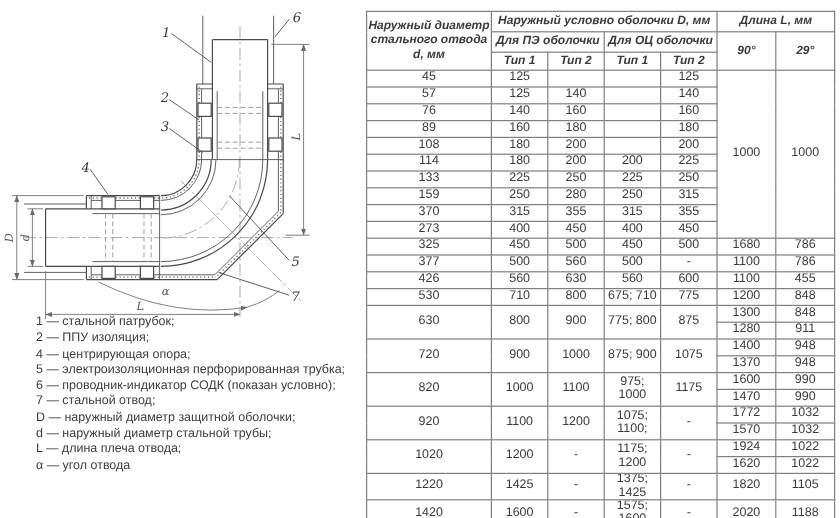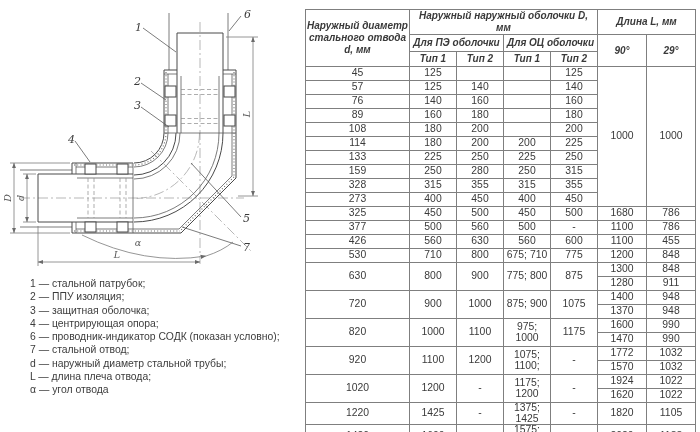--- a/index.html
+++ b/index.html
@@ -15,21 +15,21 @@
   .ln2  { stroke:#5a5a5a; stroke-width:.8; fill:none; }
   .dot  { stroke:#6a6a6a; stroke-width:1.1; fill:none; stroke-dasharray:1 2.2; }
   .cl   { stroke:#9a9a9a; stroke-width:.7; fill:none; stroke-dasharray:10 3 2 3; }
   .dash { stroke:#8a8a8a; stroke-width:.7; fill:none; stroke-dasharray:4 2.5; }
   .dim  { stroke:#7b7b7b; stroke-width:.8; fill:none; }
   .blk  { fill:#ffffff; stroke:#4a4a4a; stroke-width:1; }
   .callout-text { font:italic 11px "DejaVu Serif", serif; fill:#3a3a3a; }
   .dim-text     { font:italic 9.5px "DejaVu Serif", serif; fill:#5a5a5a; }
 
   
-  .legend { position:absolute; left:30px; top:277px; width:272px;
+  .legend { position:absolute; left:30px; top:262px; width:272px;
             font-size:10.4px; line-height:13.3px; color:#3c3c3c; }
   .legend div { white-space:nowrap; }
 
   
   table.dim-table {
     position:absolute; left:305px; top:9px; width:390px;
     border-collapse:collapse; table-layout:fixed; color:#3a3a3a;
   }
   .dim-table th, .dim-table td {
     border:1px solid #7f7f7f; text-align:center; vertical-align:middle;
@@ -161,43 +161,44 @@
       <path class="ln2" d="M229,31 L241,16"></path>
       <text class="callout-text" x="244" y="18">6</text>
       <path class="ln2" d="M182,227 L241,246"></path>
       <text class="callout-text" x="243" y="251">7</text>
     </g>
   </svg>
 
   <div class="legend">
       <div>1 — стальной патрубок;</div>
       <div>2 — ППУ изоляция;</div>
-      <div>3 — защитная оболочка;</div>
       <div>4 — центрирующая опора;</div>
+      <div>5 — электроизоляционная перфорированная трубка;</div>
       <div>6 — проводник-индикатор СОДК (показан условно);</div>
       <div>7 — стальной отвод;</div>
+      <div>D — наружный диаметр защитной оболочки;</div>
       <div>d — наружный диаметр стальной трубы;</div>
       <div>L — длина плеча отвода;</div>
       <div>α — угол отвода</div>
     </div>
 
   <table class="dim-table">
     <colgroup>
       <col style="width:104px">
         <col style="width:47px">
         <col style="width:47px">
       <col style="width:47px">
         <col style="width:47px">
         <col style="width:49px">
         <col style="width:49px">
     </colgroup>
     <thead>
       <tr>
         <th rowspan="3">Наружный диаметр стального отвода d, мм</th>
-        <th colspan="4">Наружный наружный оболочки D, мм</th>
+        <th colspan="4">Наружный условно оболочки D, мм</th>
         <th colspan="2">Длина L, мм</th>
       </tr>
       <tr>
         <th colspan="2">Для ПЭ оболочки</th>
         <th colspan="2">Для ОЦ оболочки</th>
         <th rowspan="2">90°</th>
         <th rowspan="2">29°</th>
       </tr>
       <tr>
         <th>Тип 1</th>
@@ -259,21 +260,21 @@
           <td>250</td>
         </tr>
         <tr>
           <td>159</td>
           <td>250</td>
           <td>280</td>
           <td>250</td>
           <td>315</td>
         </tr>
         <tr>
-          <td>328</td>
+          <td>370</td>
           <td>315</td>
           <td>355</td>
           <td>315</td>
           <td>355</td>
         </tr>
         <tr>
           <td>273</td>
           <td>400</td>
           <td>450</td>
           <td>400</td>

